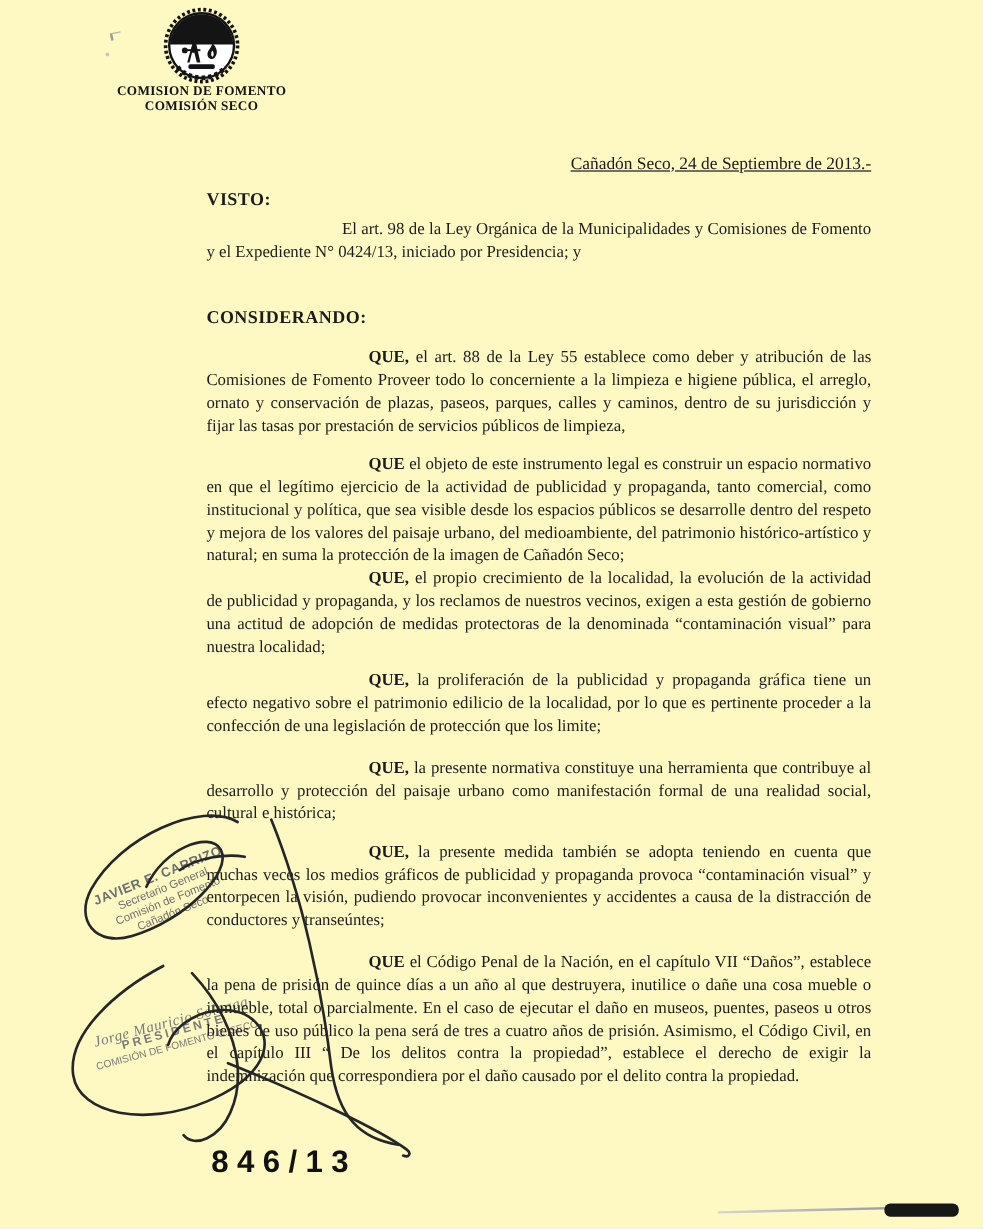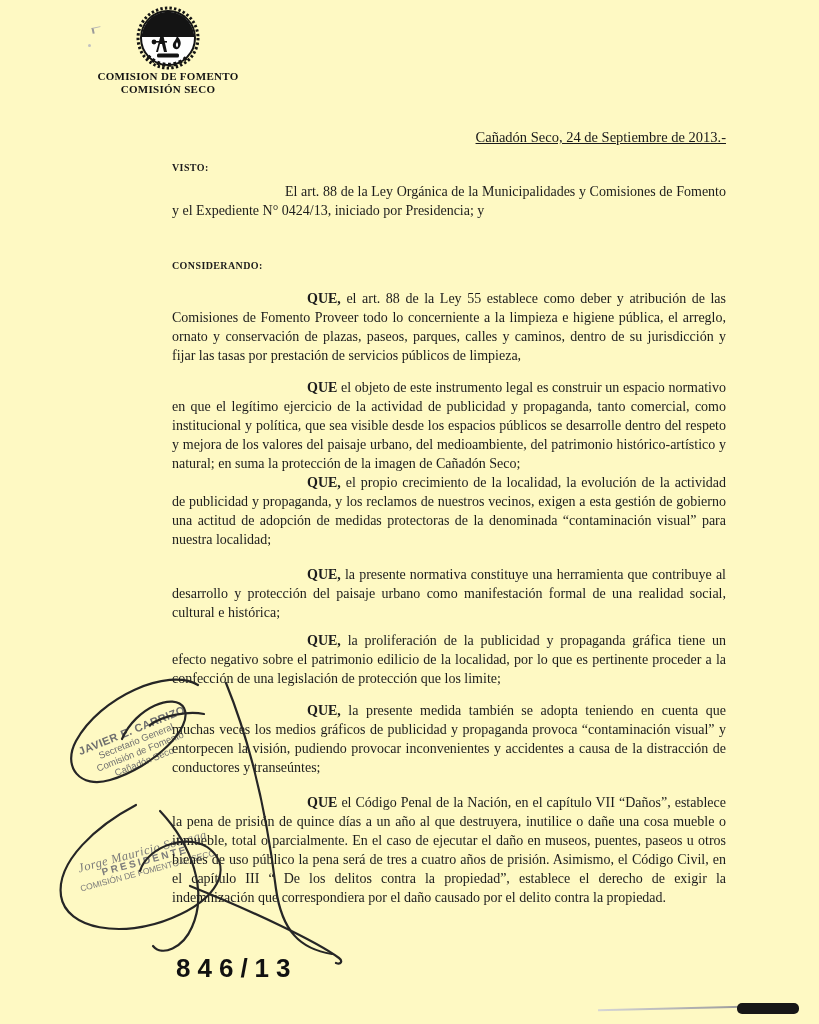--- a/index.html
+++ b/index.html
@@ -18,21 +18,21 @@
   .dateline{
     position:absolute;left:400px;top:129px;width:326px;text-align:right;
     font-size:14.5px;color:#1a1a1a;text-decoration:underline;
   }
   
   .doc-body{
     position:absolute;left:172px;top:158px;width:554px;z-index:2;
     font-size:14px;line-height:19px;text-align:justify;
   }
   .doc-body h2{
-    font-size:10px;line-height:19px;margin:0;font-weight:bold;letter-spacing:.4px;
+    font-size:15px;line-height:19px;margin:0;font-weight:bold;letter-spacing:.4px;
   }
   .doc-body p{margin:0;}
   .para-visto{text-indent:113px;margin-top:5px !important;}
   .h-considerando{margin-top:36px !important;}
   .que{text-indent:135px;}
   
   .stamp{position:absolute;z-index:1;text-align:center;color:#6e6e6e;}
   .stamp-secretary{
     left:72px;top:724px;width:132px;transform:rotate(-22deg);
     font-family:"Liberation Sans",sans-serif;font-size:9.5px;line-height:11px;
@@ -94,33 +94,33 @@
     <div>COMISION DE FOMENTO</div>
     <div>COMISIÓN SECO</div>
   </div>
   <div class="artifact-a"></div>
   <div class="artifact-b"></div>
 
   <div class="dateline">Cañadón Seco,  24 de Septiembre de 2013.-</div>
 
   <div class="doc-body">
     <h2>VISTO:</h2>
-    <p class="para-visto">El art. 88 de la Ley Orgánica de la Municipalidades y Comisiones de Fomento y el Expediente N° 0424/13, iniciado por Presidencia; y</p>
+    <p class="para-visto">El art. 98 de la Ley Orgánica de la Municipalidades y Comisiones de Fomento y el Expediente N° 0424/13, iniciado por Presidencia; y</p>
 
     <h2 class="h-considerando">CONSIDERANDO:</h2>
 
     <p class="que" style="margin-top:14px"><strong>QUE,</strong> <span>el art. 88 de la Ley 55 establece como deber y atribución de las Comisiones de Fomento Proveer todo lo concerniente a la limpieza e higiene pública, el arreglo, ornato y conservación de plazas, paseos, parques, calles y caminos, dentro de su jurisdicción y fijar las tasas por prestación de servicios públicos de limpieza,</span></p>
 
     <p class="que" style="margin-top:13px"><strong>QUE</strong> <span>el objeto de este instrumento legal es construir un espacio normativo en que el legítimo ejercicio de la actividad de publicidad y propaganda, tanto comercial, como institucional y política, que sea visible desde los espacios públicos se desarrolle dentro del respeto y mejora de los valores del paisaje urbano, del medioambiente, del patrimonio histórico-artístico y natural; en suma la protección de la imagen de Cañadón Seco;</span></p>
 
     <p class="que" style="margin-top:0"><strong>QUE,</strong> <span>el propio crecimiento de la localidad, la evolución de la actividad de publicidad y propaganda, y los reclamos de nuestros vecinos, exigen a esta gestión de gobierno una actitud de adopción de medidas protectoras de la denominada “contaminación visual” para nuestra localidad;</span></p>
 
+    <p class="que" style="margin-top:9px"><strong>QUE,</strong> <span>la proliferación de la publicidad y propaganda gráfica tiene un efecto negativo sobre el patrimonio edilicio de la localidad, por lo que es pertinente proceder a la confección de una legislación de protección que los limite;</span></p>
+
     <p class="que" style="margin-top:16px"><strong>QUE,</strong> <span>la presente normativa constituye una herramienta que contribuye al desarrollo y protección del paisaje urbano como manifestación formal de una realidad social, cultural e histórica;</span></p>
-
-    <p class="que" style="margin-top:9px"><strong>QUE,</strong> <span>la proliferación de la publicidad y propaganda gráfica tiene un efecto negativo sobre el patrimonio edilicio de la localidad, por lo que es pertinente proceder a la confección de una legislación de protección que los limite;</span></p>
 
     <p class="que" style="margin-top:13px"><strong>QUE,</strong> <span>la presente medida también se adopta teniendo en cuenta que muchas veces los medios gráficos de publicidad y propaganda provoca “contaminación visual” y entorpecen la visión, pudiendo provocar inconvenientes y accidentes a causa de la distracción de conductores y transeúntes;</span></p>
 
     <p class="que" style="margin-top:16px"><strong>QUE</strong> <span>el Código Penal de la Nación,  en el capítulo VII “Daños”, establece la pena de prisión de quince días a un año al que destruyera, inutilice o dañe una cosa mueble o inmueble, total o parcialmente. En el caso de ejecutar el daño en museos, puentes, paseos u otros bienes de uso público la pena será de tres a cuatro años de prisión. Asimismo, el Código Civil, en el capítulo III “ De los delitos contra la propiedad”, establece el derecho de exigir la indemnización que correspondiera por el daño causado por el delito contra la propiedad.</span></p>
   </div>
 
   <div class="stamp stamp-secretary">
     <div class="stamp-name">JAVIER E. CARRIZO</div>
     <div>Secretario General</div>
     <div>Comisión de Fomento</div>

